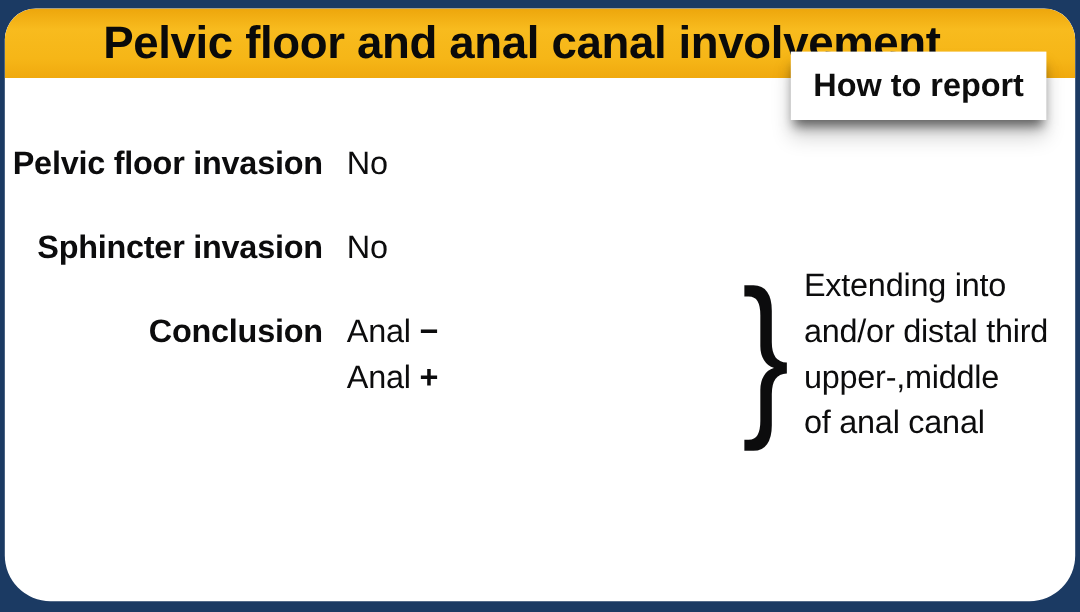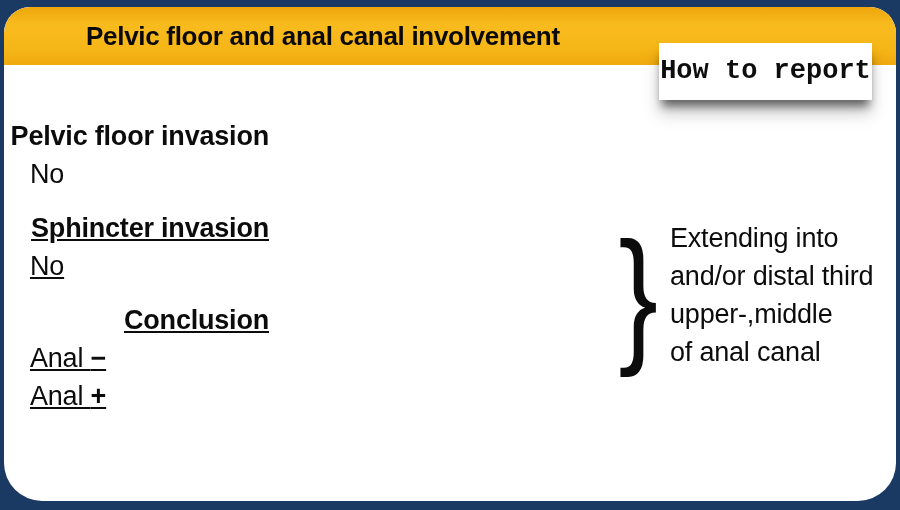--- a/index.html
+++ b/index.html
@@ -33,57 +33,55 @@
     height: 58px;
     background: linear-gradient(180deg, #eda60c 0%, #f8bb1e 30%, #f6b617 72%, #f0a90e 100%);
     border-radius: 26px 26px 0 0;
   }
 
   .slide-title {
     position: absolute;
     left: 82px; top: 0;
     height: 48px;
     line-height: 58px;
-    font-size: 26px;
+    font-size: 38px;
     font-weight: 700;
     color: #0a0a0a;
     letter-spacing: -0.3px;
     white-space: nowrap;
   }
 
   .badge {
     position: absolute;
     left: 655px; top: 36px;
     width: 213px; height: 57px;
     background: #ffffff;
     z-index: 5;
     text-align: center;
     line-height: 57px;
     font-size: 27px;
     font-weight: 600;
     color: #0d0d0d;
     box-shadow: 0 9px 9px -3px rgba(0,0,0,0.55), 0 14px 16px rgba(0,0,0,0.18);
     white-space: nowrap;
-    font-family: Liberation Mono, monospace;
   }
 
   .content {
     padding-top: 52px;
     padding-left: 6px;
     font-size: 27px;
     line-height: 38px;
     color: var(--text);
   }
 
   .row {
     display: flex;
     align-items: flex-start;
-    flex-direction: column;
   }
-  .row + .row { margin-top: 16px; text-decoration: underline; }
+  .row + .row { margin-top: 32px; }
 
   .row-label {
     width: 259px;
     text-align: right;
     font-weight: 600;
     flex: none;
     letter-spacing: -0.2px;
   }
 
   .options { margin-left: 20px; }

